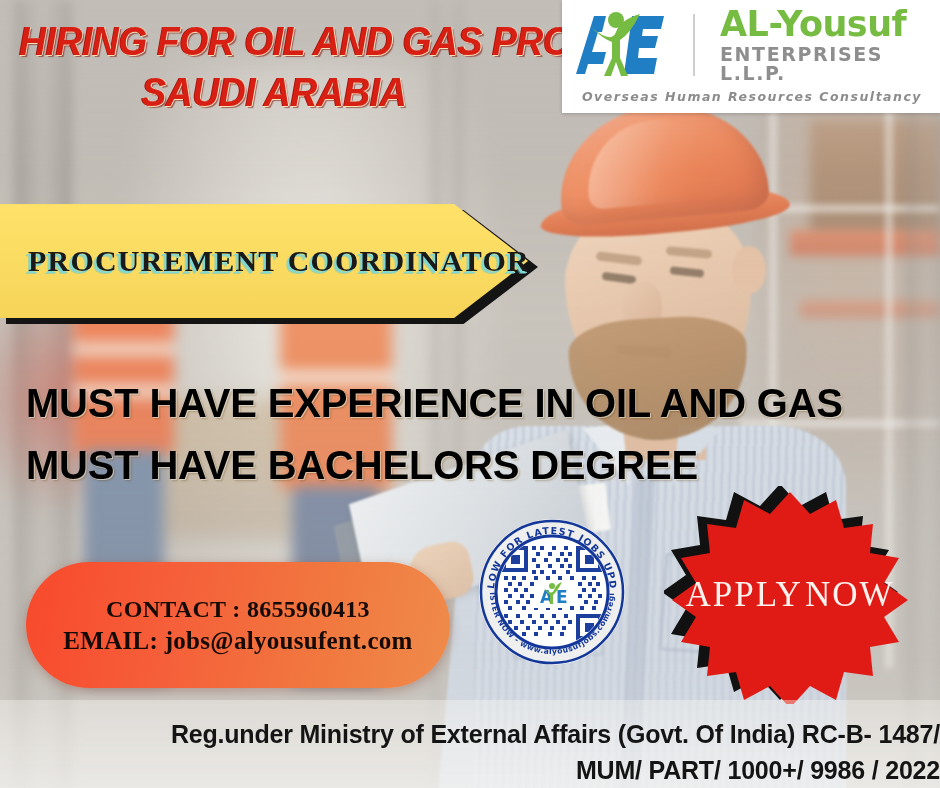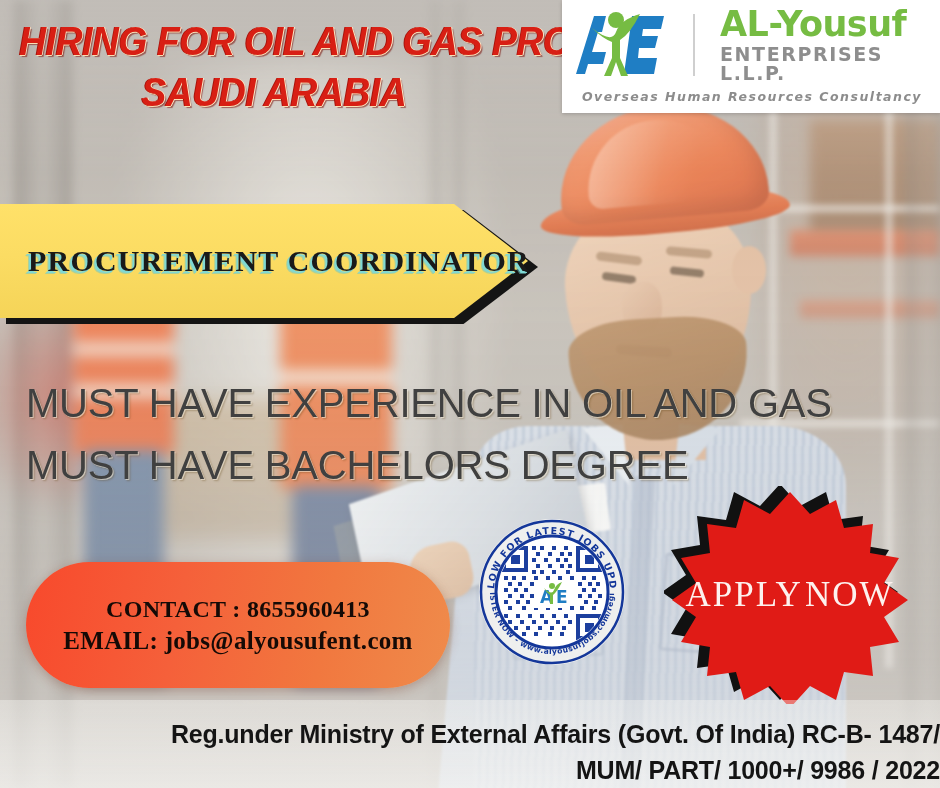--- a/index.html
+++ b/index.html
@@ -423,24 +423,24 @@
     color: #1a1a1a;
     white-space: nowrap;
     text-shadow: -2px 2px 0 #7fd8d4, -3px 3px 0 rgba(110,200,198,.55);
   }
 
   
   .reqs {
     position: absolute;
     left: 26px; top: 372px;
     font-family: "Liberation Sans Narrow", "Liberation Sans", sans-serif;
-    font-weight: 400;
+    font-weight: 700;
     font-size: 40px;
     line-height: 1.55;
-    color: #404040;
+    color: #000000;
     letter-spacing: -0.2px;
     text-shadow: 1px 1px 0 rgba(255,250,235,.55), 2px 2px 2px rgba(90,60,10,.30);
   }
   .reqs div { white-space: nowrap; }
 
   
   .contact-pill {
     position: absolute;
     left: 26px; top: 562px;
     width: 424px; height: 126px;

